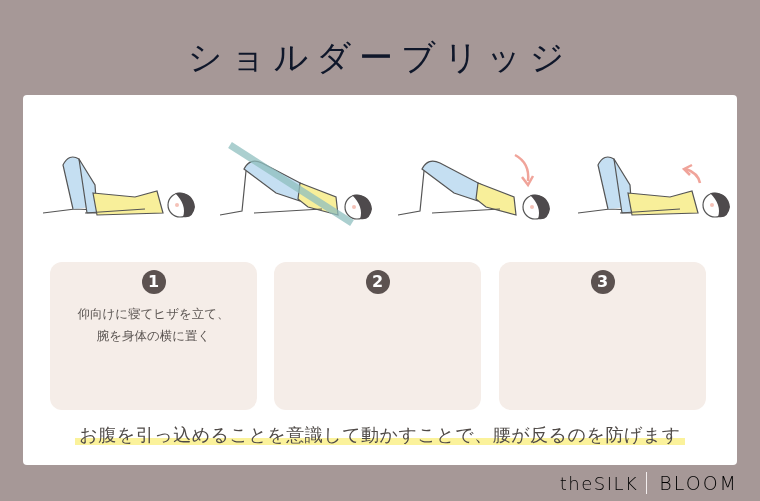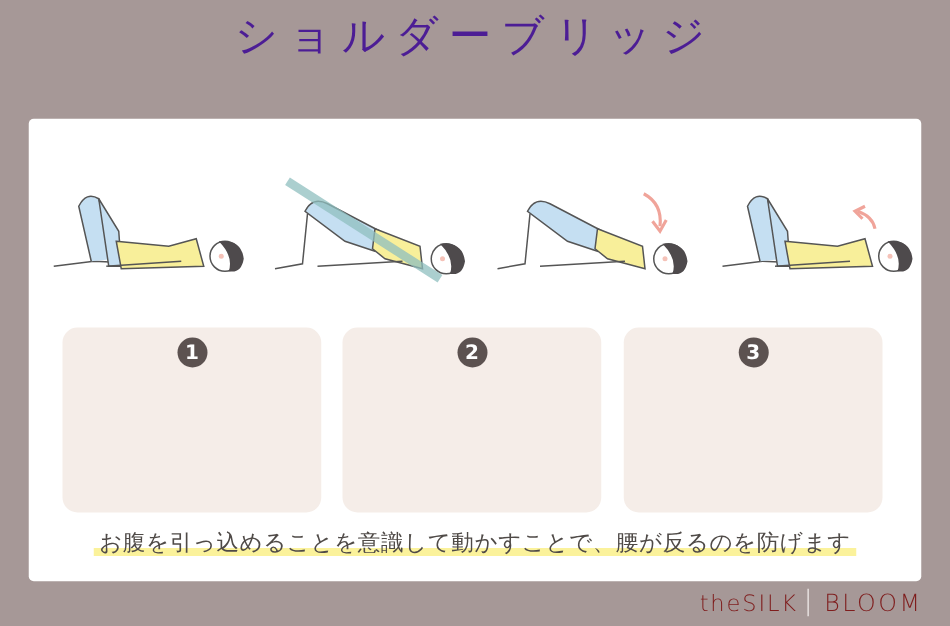--- a/index.html
+++ b/index.html
@@ -3,22 +3,22 @@
 <meta charset="utf-8">
 <style>
   html, body { margin:0; padding:0; }
   body {
     width:760px; height:501px; overflow:hidden;
     background:#a69897;
     font-family:"DejaVu Serif","Liberation Serif",serif;
     position:relative;
   }
   .title {
-    position:absolute; left:0; top:4px; width:760px; text-align:center;
-    color:#4c1d95; font-size:34px; letter-spacing:8px; line-height:50px;
+    position:absolute; left:0; top:32px; width:760px; text-align:center;
+    color:#0f172a; font-size:34px; letter-spacing:8px; line-height:50px;
     font-weight:normal;
   }
   .card {
     position:absolute; left:23px; top:95px; width:714px; height:370px;
     background:#ffffff; border-radius:4px;
   }
   .illus {
     position:absolute; top:135px; width:170px; height:95px;
   }
   .step {
@@ -34,23 +34,24 @@
   .step-text {
     margin-top:9px; font-size:12.5px; line-height:22px; white-space:pre-line;
   }
   .tip-wrap {
     position:absolute; left:44px; top:422px; width:672px; text-align:center;
   }
   .tip {
     display:inline-block; font-size:18px; color:#4f4a47; letter-spacing:0.5px;
     line-height:26px; position:relative; padding:0 4px;
     background:linear-gradient(to bottom, transparent 62%, #fbf29b 62%, #fbf29b 88%, transparent 88%);
+    font-family:Liberation Serif, serif;
   }
   .brand {
-    position:absolute; right:22px; top:470px; color:#7f1d1d;
+    position:absolute; right:22px; top:470px; color:#000000;
     font-family:"DejaVu Sans","Liberation Sans",sans-serif; font-size:19px;
     font-weight:300; letter-spacing:2px; line-height:26px;text-align:center;
   }
   .brand .sep { display:inline-block; width:1px; height:22px; background:#f3eeee; vertical-align:-4px; margin:0 12px 0 8px; }
   .brand .the { letter-spacing:1.5px; font-size:18px; }
 </style>
 </head>
 <body>
 
 <div class="title">ショルダーブリッジ</div>
@@ -99,20 +100,22 @@
   <path d="M50 78 L110 74" stroke="#555" stroke-width="1.2"></path>
   <circle cx="145" cy="70" r="12" fill="#fff" stroke="#555" stroke-width="1.2"></circle>
   <path d="M140 58 Q158 56 160 72 Q158 84 148 82 Q152 70 140 58Z" fill="#4e4a4c"></path>
   <circle cx="142" cy="70" r="2" fill="#f5c2b8"></circle>
   <path d="M130 48 Q128 38 116 34" fill="none" stroke="#f0a49a" stroke-width="2.5"></path>
   <path d="M122 30 L114 34 L120 40" fill="none" stroke="#f0a49a" stroke-width="2.5"></path>
 </svg>
 
 <div class="step" style="left:50px">
   <span class="badge">1</span>
+  <div class="step-text">仰向けに寝てヒザを立て、
+腕を身体の横に置く</div>
 </div>
 <div class="step" style="left:274px">
   <span class="badge">2</span>
 </div>
 <div class="step" style="left:499px">
   <span class="badge">3</span>
 </div>
 
 <div class="tip-wrap">
   <span class="tip">お腹を引っ込めることを意識して動かすことで、腰が反るのを防げます</span>

